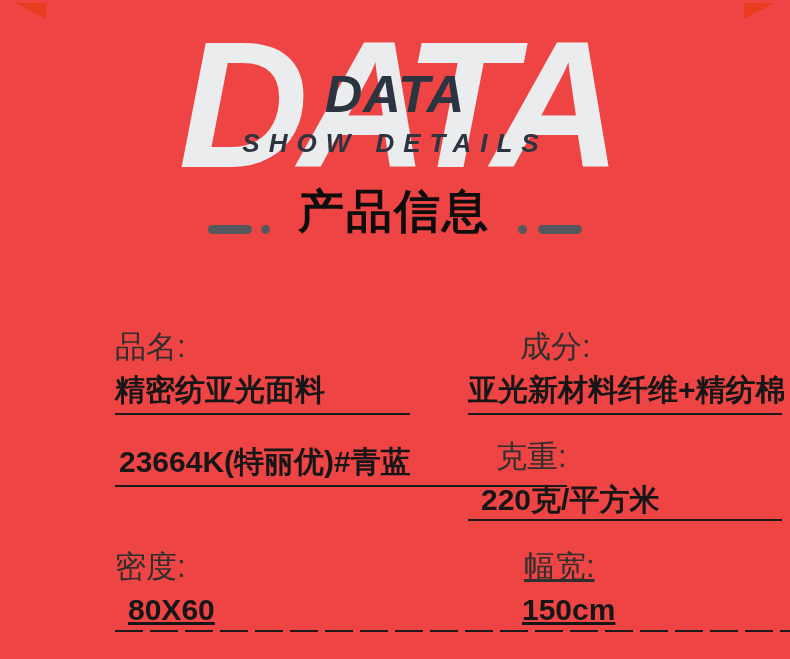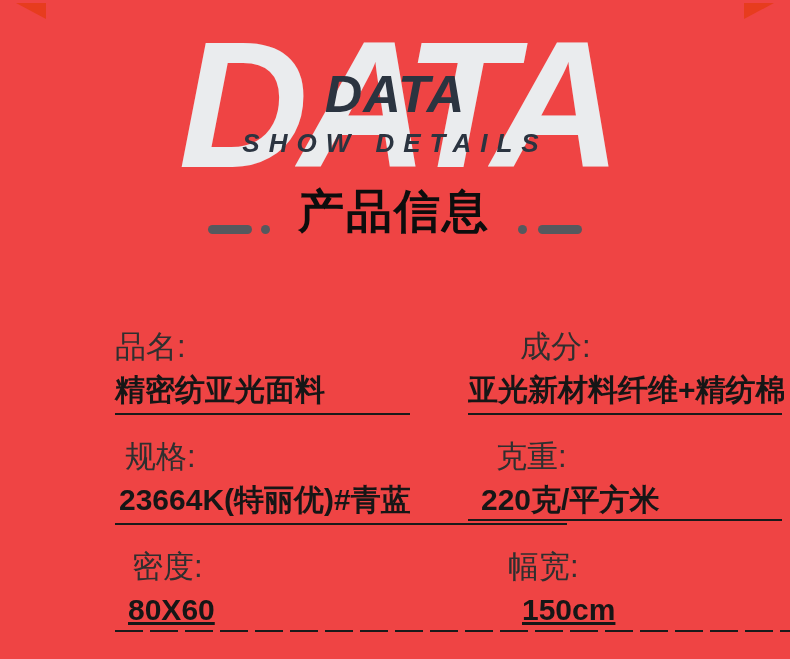--- a/index.html
+++ b/index.html
@@ -140,24 +140,24 @@
   .c-r1 .spec-line  { width: 314px; }
 
   .c-l2 .spec-label { margin-left: 10px; }
   .c-l2 .spec-value { margin-left: 4px; }
   .c-l2 .spec-line  { width: 452px; }
 
   .c-r2 .spec-label { margin-left: 28px; }
   .c-r2 .spec-value { margin-left: 13px; }
   .c-r2 .spec-line  { width: 314px; margin-top: 1px; }
 
-  .c-l3 .spec-label { margin-left: 17px; }
+  .c-l3 .spec-label { }
   .c-l3 .spec-value { margin-left: 13px; text-decoration: underline; }
 
-  .c-r3 .spec-label { margin-left: 40px; }
+  .c-r3 .spec-label { margin-left: 56px; text-decoration: underline; }
   .c-r3 .spec-value { margin-left: 54px; text-decoration: underline; }
 
   .dashed-rule {
     position: absolute;
     left: 115px;
     right: 0;
     top: 630px;
     height: 2px;
     background: repeating-linear-gradient(90deg,
       #1a1a1a 0px, #1a1a1a 28px,
@@ -191,21 +191,20 @@
     <div class="spec-value">精密纺亚光面料</div>
     <div class="spec-line"></div>
   </div>
   <div class="cell cell-r row1 c-r1">
     <div class="spec-label">成分:</div>
     <div class="spec-value">亚光新材料纤维+精纺棉</div>
     <div class="spec-line"></div>
   </div>
 
   <div class="cell cell-l row2 c-l2">
-    <div class="spec-label">规格:</div>
     <div class="spec-value">23664K(特丽优)#青蓝</div>
     <div class="spec-line"></div>
   </div>
   <div class="cell cell-r row2 c-r2">
     <div class="spec-label">克重:</div>
     <div class="spec-value">220克/平方米</div>
     <div class="spec-line"></div>
   </div>
 
   <div class="cell cell-l row3 c-l3">

